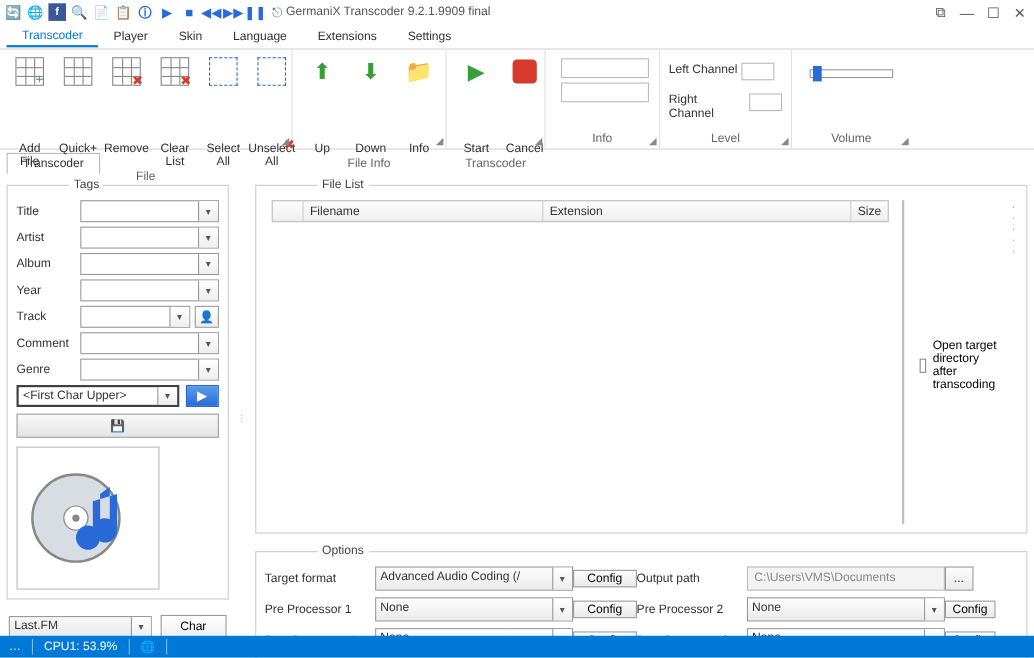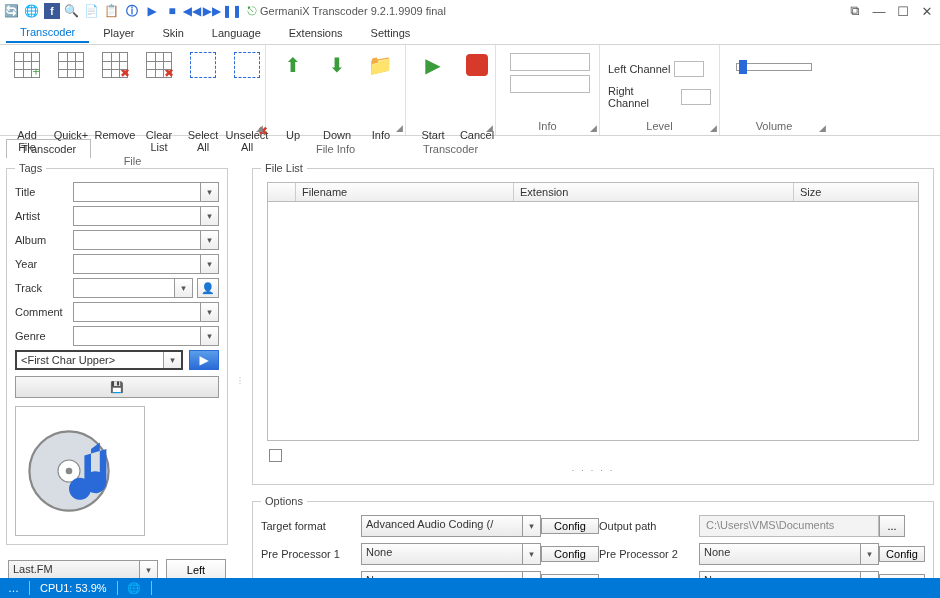--- a/index.html
+++ b/index.html
@@ -31,37 +31,37 @@
 
 .grid-icon { width: 26px; height: 26px; border: 1px solid #888; position: relative; background: #fff; }
 .grid-icon::before, .grid-icon::after { content:""; position:absolute; background:#888; }
 .grid-icon::before { left:8px; top:0; width:1px; height:100%; box-shadow: 8px 0 0 #888; }
 .grid-icon::after { top:8px; left:0; height:1px; width:100%; box-shadow: 0 8px 0 #888; }
 .grid-overlay { position:absolute; right:-3px; bottom:-3px; font-size:12px; }
 .sel-icon { width: 26px; height: 26px; border: 1px dashed #2a6ad8; }
 
 .info-fields { display: flex; flex-direction: column; gap: 4px; padding: 6px 8px; flex: 1; }
 .info-input { width: 80px; height: 18px; border: 1px solid #bbb; background: #fff; }
-.level-row { display: flex; align-items: center; gap: 4px; height: 24px; }
+.level-row { display: flex; gap: 4px; height: 24px; }
 .level-label { color: #333; }
 .level-box { width: 30px; height: 16px; border: 1px solid #bbb; }
 .vol-track { width: 76px; height: 8px; border: 1px solid #999; position: relative; margin-top: 16px; }
 .vol-thumb { position: absolute; left: 2px; top: -4px; width: 8px; height: 14px; background: #2a6ad8; }
 
 
 .subtabs { height: 22px; display: flex; align-items: flex-end; padding-left: 6px; }
 .subtab { border: 1px solid #bbb; border-bottom: none; background: #fff; padding: 3px 14px; font-size: 11px; color: #333; }
 
 
 .main { display: flex; height: 444px; padding: 0 6px 0 6px; gap: 10px; }
 .left-panel { width: 246px; display: flex; flex-direction: column; }
 .right-panel { flex: 1; display: flex; flex-direction: column; gap: 6px; }
 
 fieldset { border: 1px solid #ccc; padding: 8px; margin-top: 4px; }
-legend { padding: 0 4px; color: #444; font-size: 11px; }
+legend { padding: 0 4px; color: #444; font-size: 11px; margin-left: 48px; }
 
 .tag-row { display: flex; align-items: center; margin-bottom: 4px; gap: 4px; }
 .tag-label { width: 54px; color: #333; }
 .tag-combo { flex: 1; height: 20px; border: 1px solid #999; background: #fff; position: relative; }
 .combo-arrow { position: absolute; right: 0; top: 0; width: 18px; height: 100%; border-left: 1px solid #999; background: linear-gradient(#fff,#eee); display: flex; align-items: center; justify-content: center; font-size: 9px; color: #555; }
 .combo-text { padding: 2px 4px; color: #333; font-size: 11px; }
 .track-btn { width: 22px; height: 20px; border: 1px solid #999; background: linear-gradient(#fff,#eee); display:flex; align-items:center; justify-content:center; }
 
 .firstchar-row { display: flex; gap: 6px; margin-top: 4px; }
 .fc-combo { flex: 1; height: 20px; border: 2px solid #404040; position: relative; }
@@ -330,39 +330,40 @@
           <path d="M60 30 v36 a10 10 0 1 1 -6 -9 V36 l20 -6 v30 a10 10 0 1 1 -6 -9 V24 z" fill="#2a6ad8"></path>
         </svg>
       </div>
     </fieldset>
     <div class="lastfm-row">
       <div class="lastfm-combo">
           <div class="combo-text">Last.FM</div>
           <div class="combo-arrow">▾</div>
         </div>
       <div class="cover-btn">
-          <span>Left</span>
+          <span>Char</span>
         </div>
     </div>
   </div>
 
   <div class="splitter-v">⋮</div>
 
   <div class="right-panel">
-    <fieldset style="flex:1;display:flex;flex-direction:column;">
+    <fieldset style="flex:1;display:flex;flex-direction:row;">
       <legend>File List</legend>
       <div class="filelist-header">
         <div class="fh-cell" style="width:28px;"></div>
         <div class="fh-cell" style="width:218px;">Filename</div>
         <div class="fh-cell" style="width:280px;">Extension</div>
         <div class="fh-cell" style="flex:1;border-right:none;">Size</div>
       </div>
       <div class="filelist-body"></div>
       <div class="opt-check-row" style="margin-top:6px;">
         <div class="chk"></div>
+        <span>Open target directory after transcoding</span>
       </div>
       <div class="splitter-h">· · · · ·</div>
     </fieldset>
 
     <fieldset>
       <legend>Options</legend>
       <div class="options-grid">
         <span class="opt-label">Target format</span>
         <div class="opt-combo">
             <div class="combo-text">Advanced Audio Coding (/</div>

